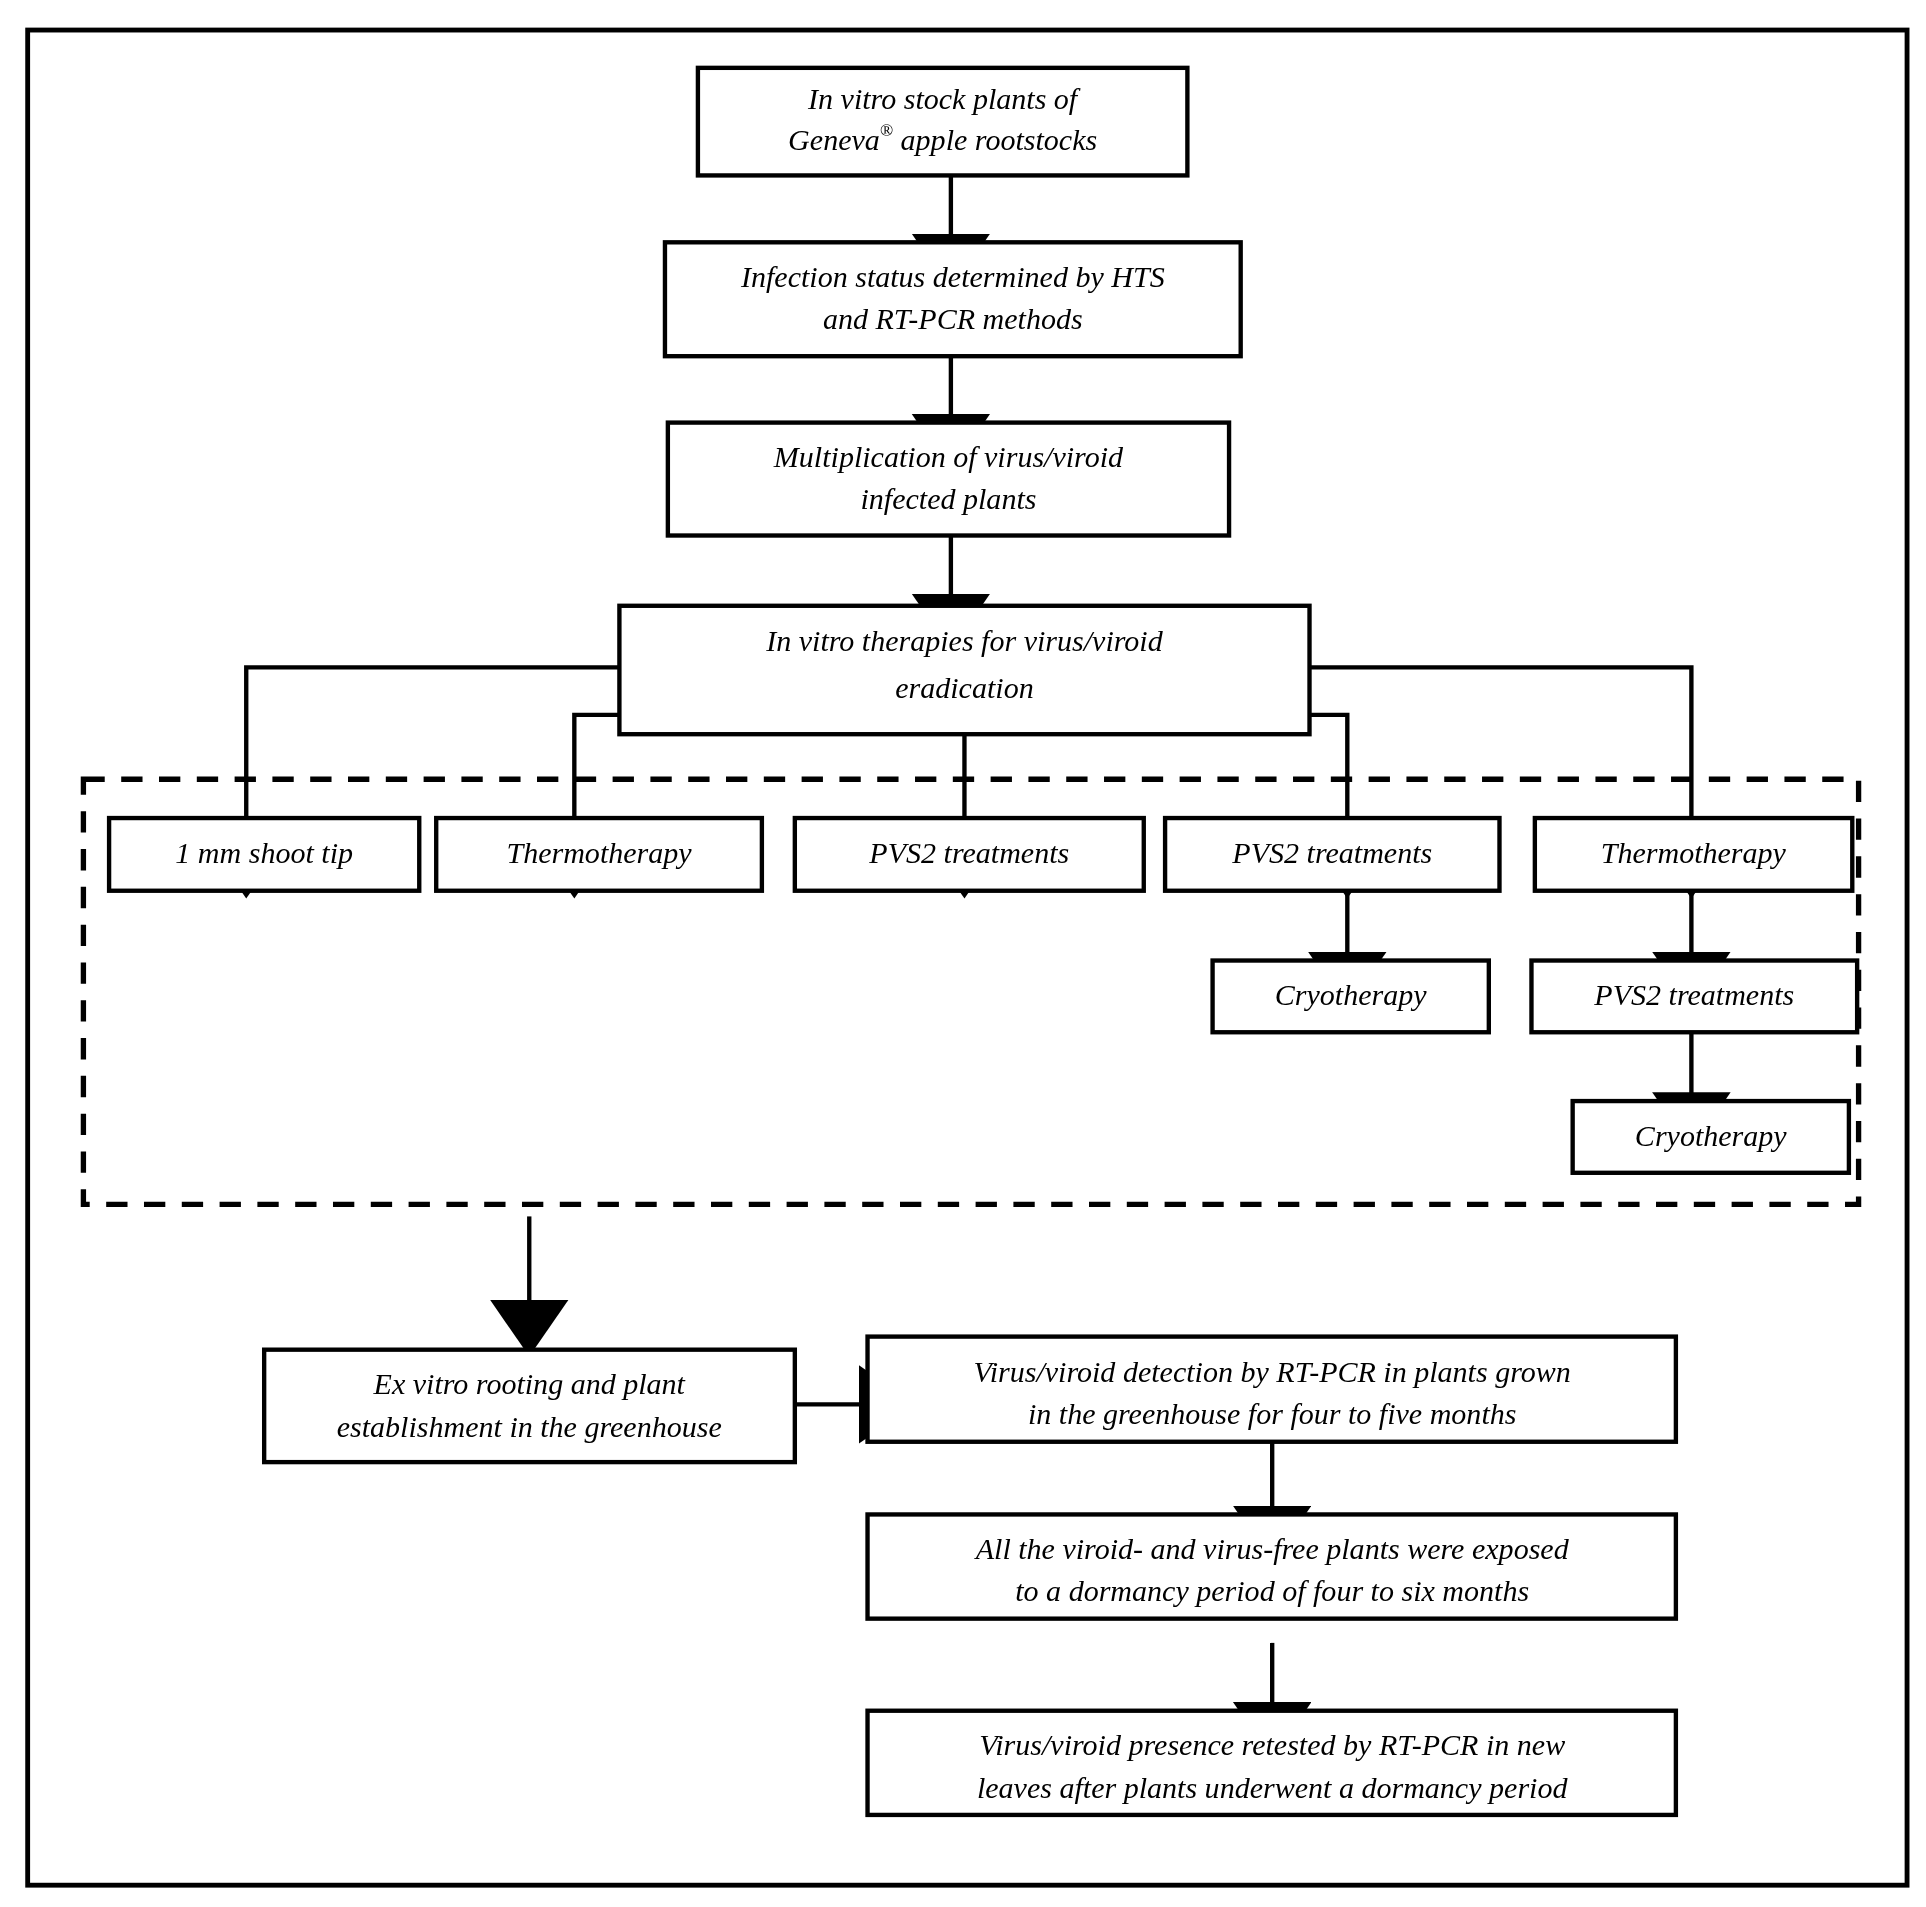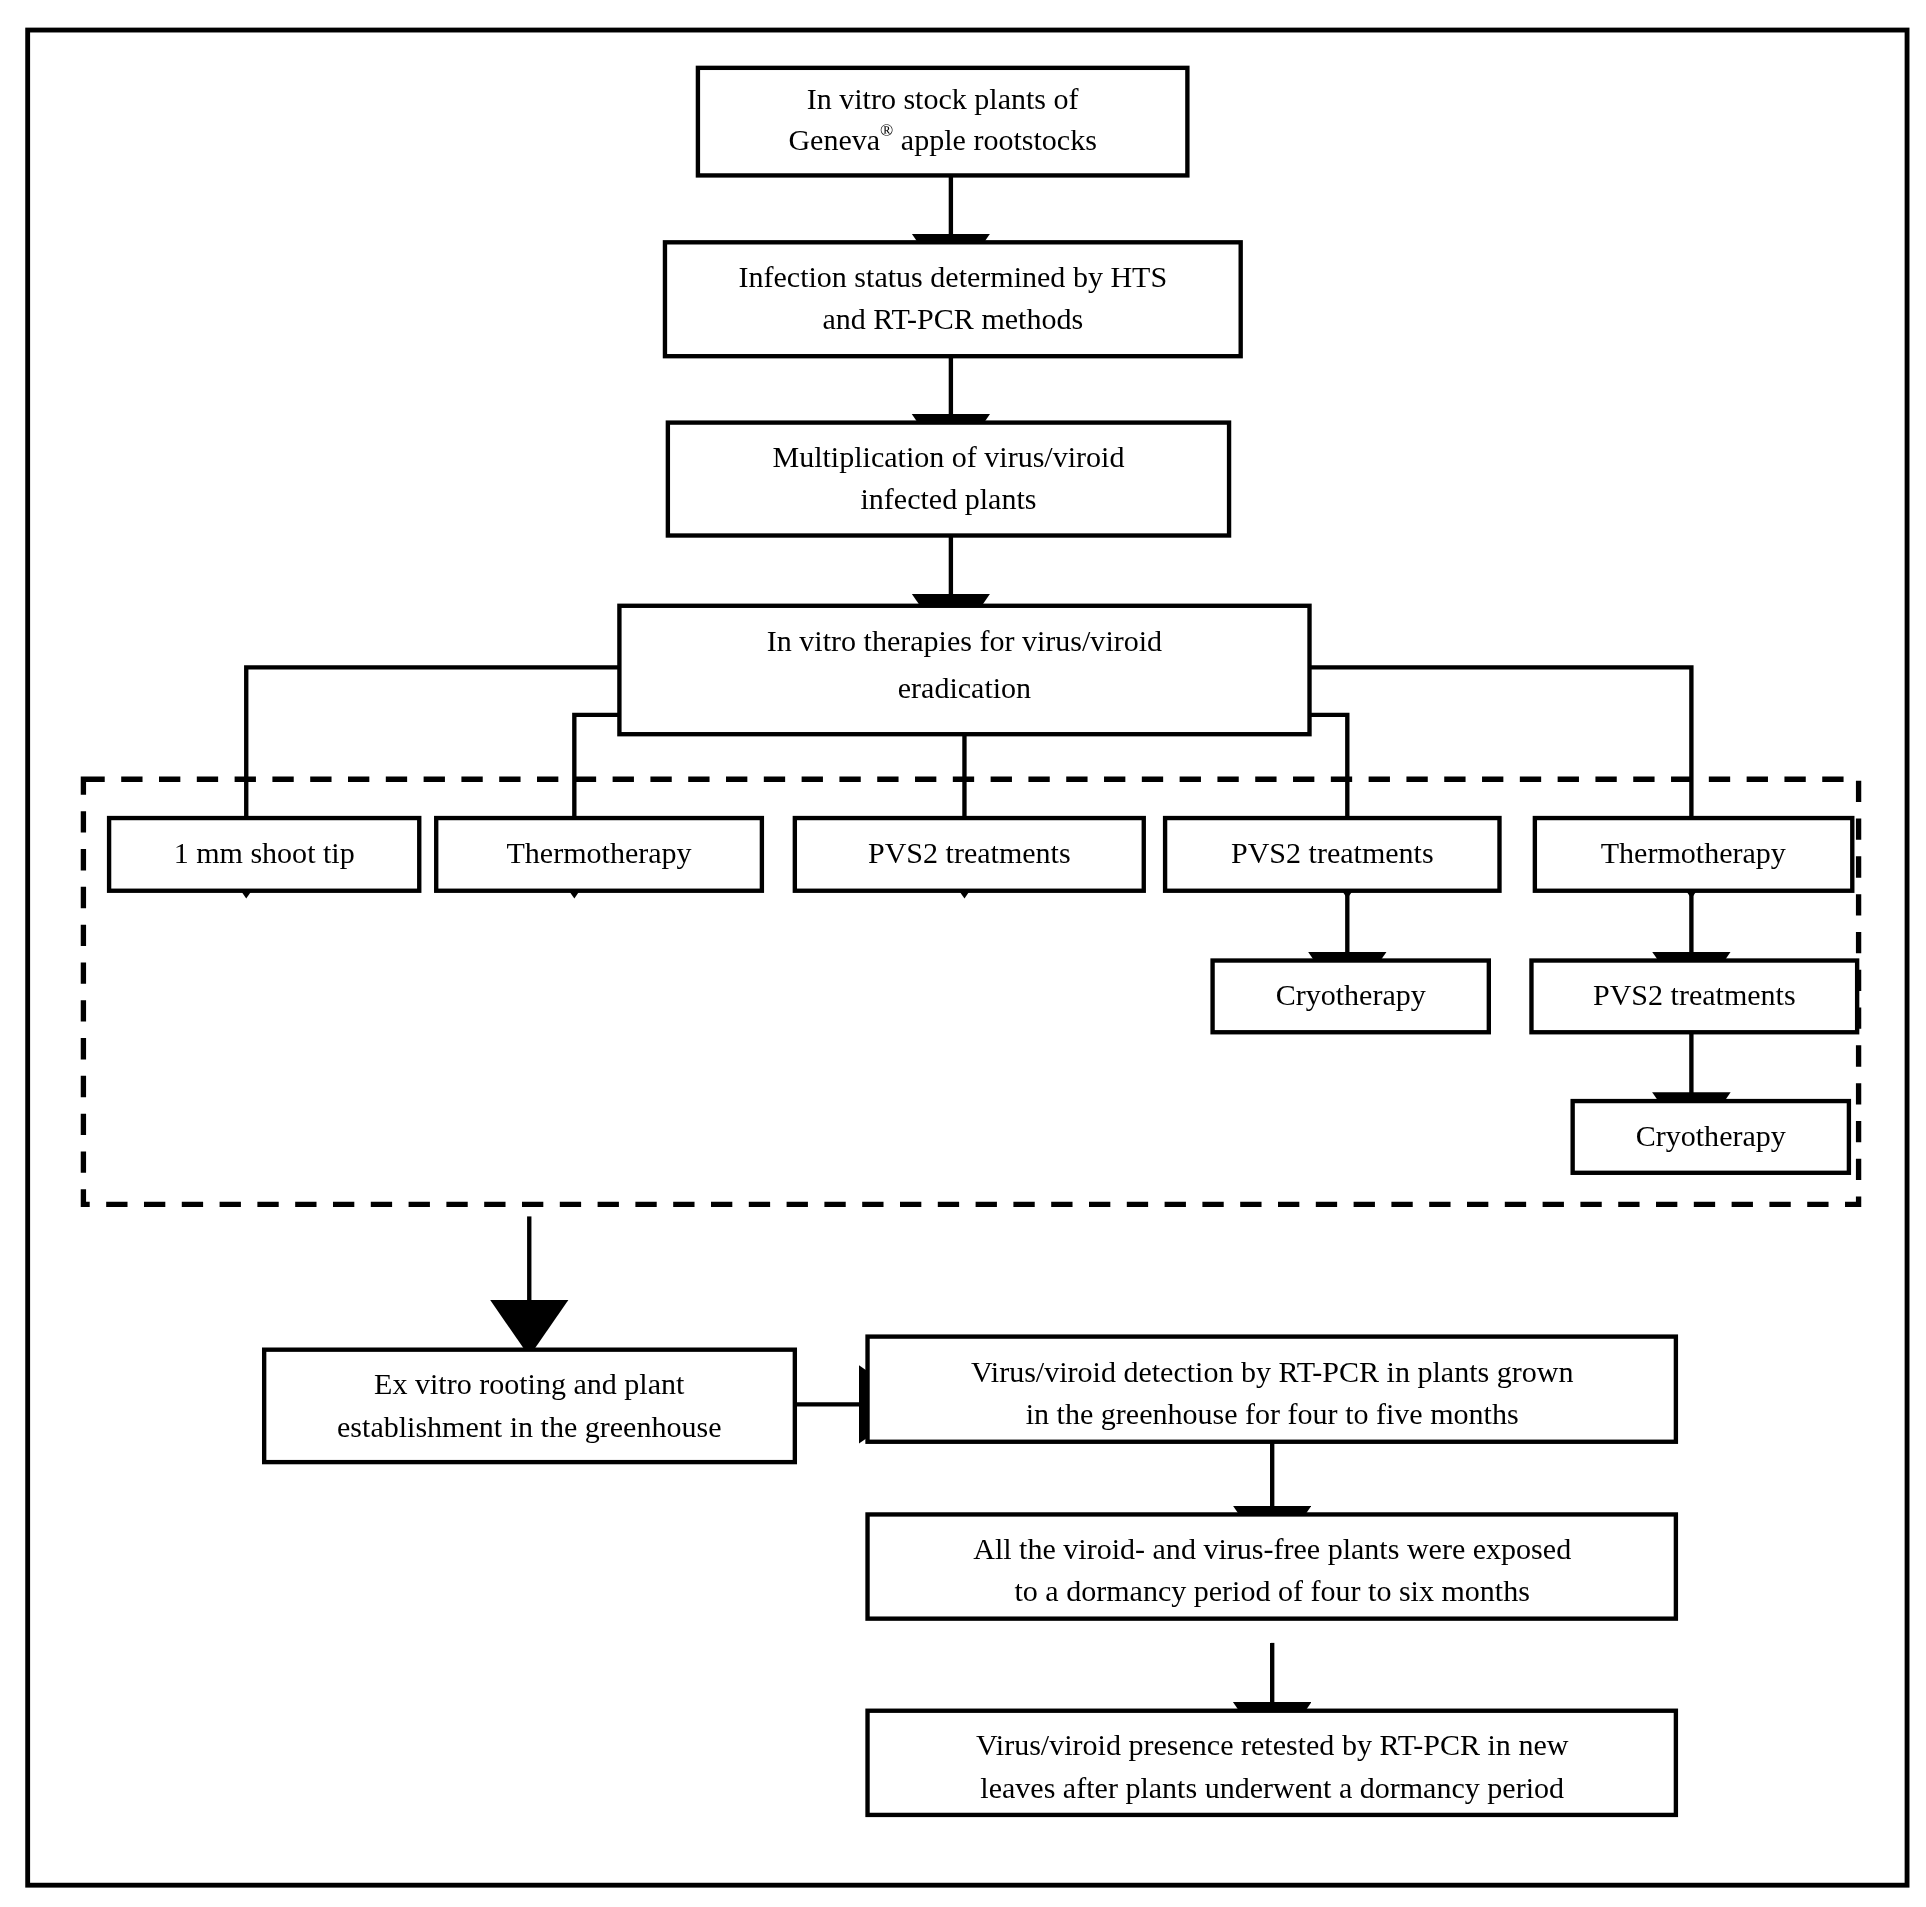--- a/index.html
+++ b/index.html
@@ -1,17 +1,17 @@
 <!DOCTYPE html>
 <html style="font-size:7.8px"><head>
 <meta charset="utf-8">
 <style>
   html,body{margin:0;padding:0;background:#ffffff;}
   body{font-family:"Liberation Serif",serif;}
-  #stage{position:relative;width:1926px;height:1907px;background:#fff;}
+  #stage{position:relative;width:1926px;height:1907px;background:#fff;font-style:italic;}
   svg{display:block;}
   .fc-text{font-family:"Liberation Serif",serif;font-size:62px;fill:#000;text-anchor:middle;dominant-baseline:middle;}
   .fc-sup{font-size:36px;}
 </style>
 </head>
 <body>
 
 <div id="stage">
 <svg width="1926" height="1907" viewBox="0 0 3974 3935">
 

